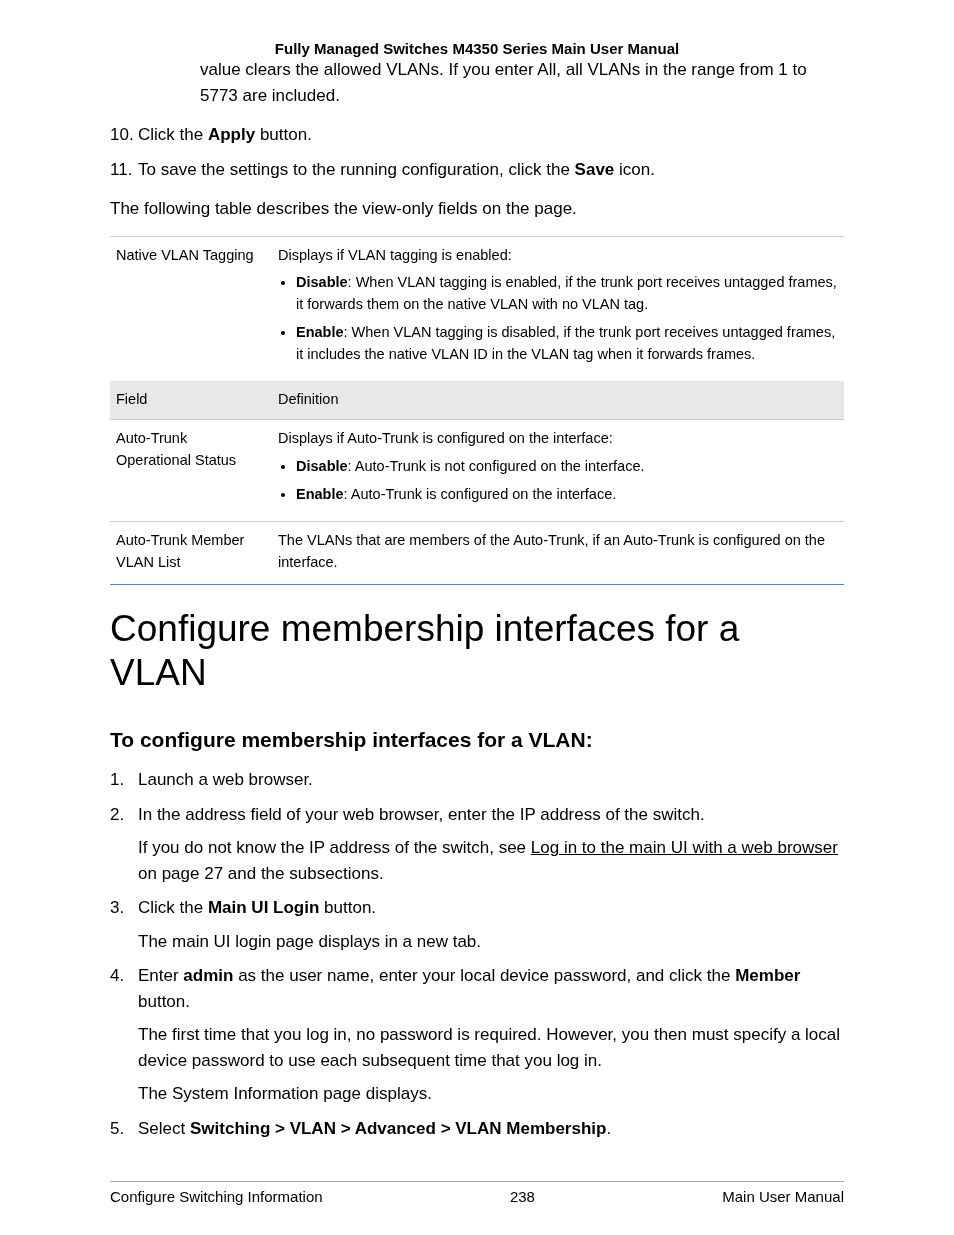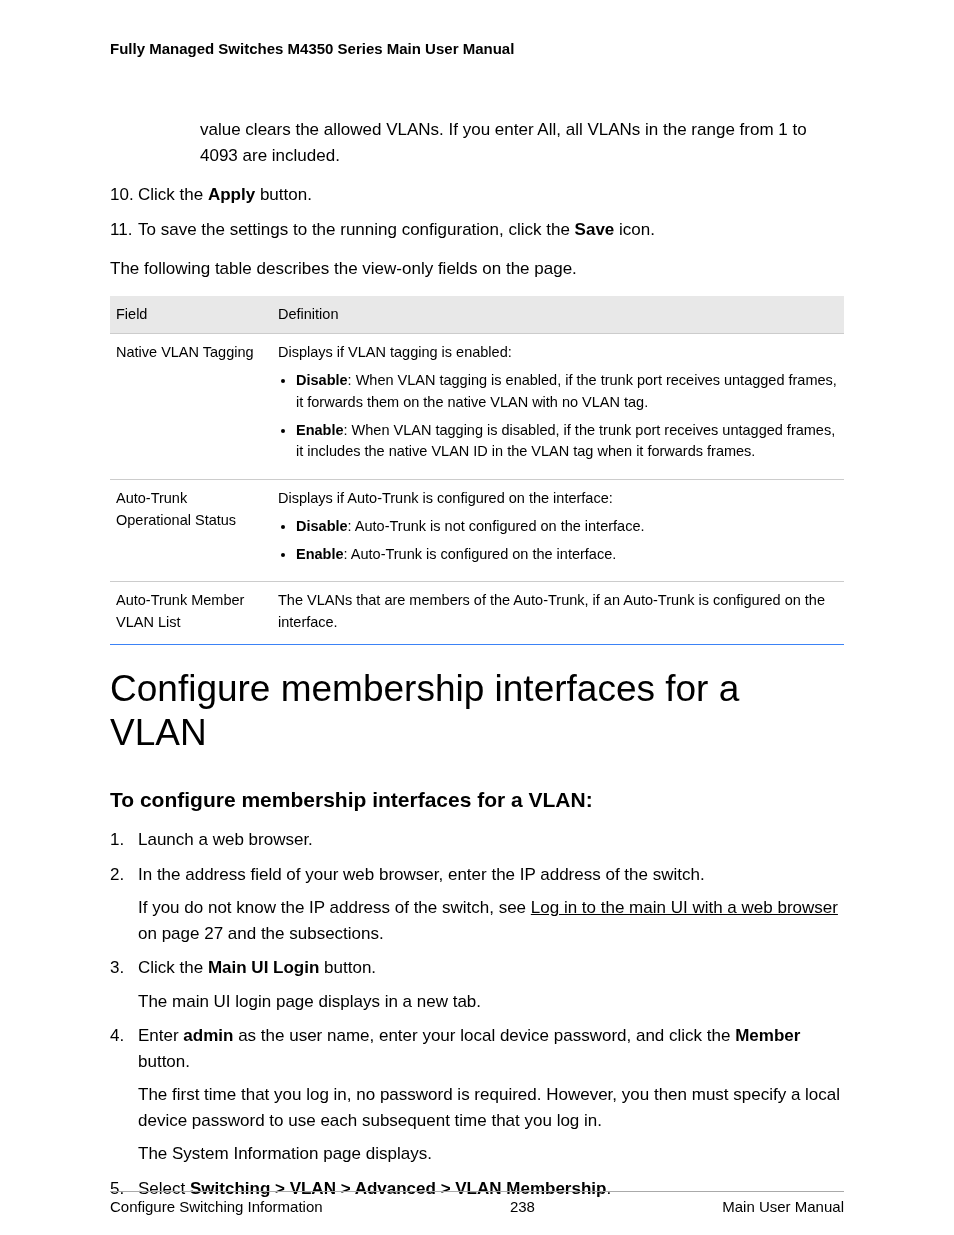--- a/index.html
+++ b/index.html
@@ -11,24 +11,23 @@
   }
   .page {
     width: 954px;
     min-height: 1235px;
     margin: 0 auto;
     padding: 40px 110px 30px 110px;
     box-sizing: border-box;
     position: relative;
   }
   .doc-title {
-    text-align: left;
+    text-align: center;
     font-weight: bold;
     font-size: 15px;
-    margin-bottom: 60px;
   }
   .content {
     font-size: 17px;
     line-height: 1.5;
   }
   .hang-para {
     padding-left: 90px;
     margin: 0 0 14px 0;
   }
   ol.steps {
@@ -114,21 +113,21 @@
   }
 </style>
 </head>
 <body>
 
 <div class="page">
   <div class="doc-title">Fully Managed Switches M4350 Series Main User Manual</div>
 
   <div class="content">
 
-    <p class="hang-para">value clears the allowed VLANs. If you enter All, all VLANs in the range from 1 to 4093 are included.</p>
+    <p class="hang-para">value clears the allowed VLANs. If you enter All, all VLANs in the range from 1 to 5773 are included.</p>
 
     <ol class="steps">
       <li>
         <div class="step-row">
           <span class="step-num">10.</span>
           <span class="step-body">
             <span>Click the </span><span class="b">Apply</span><span> button.</span>
           </span>
         </div>
       </li>
@@ -140,32 +139,32 @@
           </span>
         </div>
       </li>
     </ol>
 
     <p class="para">The following table describes the view-only fields on the page.</p>
 
     <table class="desc">
       <tbody>
           <tr>
-        <th>Field</th>
-        <th>Definition</th>
-      </tr>
-      <tr>
         <td class="first-col">Native VLAN Tagging</td>
         <td>
           <span>Displays if VLAN tagging is enabled:</span>
           <ul>
             <li><span class="b">Disable</span><span>: When VLAN tagging is enabled, if the trunk port receives untagged frames, it forwards them on the native VLAN with no VLAN tag.</span></li>
             <li><span class="b">Enable</span><span>: When VLAN tagging is disabled, if the trunk port receives untagged frames, it includes the native VLAN ID in the VLAN tag when it forwards frames.</span></li>
           </ul>
         </td>
+      </tr>
+      <tr>
+        <th>Field</th>
+        <th>Definition</th>
       </tr>
       <tr>
         <td class="first-col">Auto-Trunk Operational Status</td>
         <td>
           <span>Displays if Auto-Trunk is configured on the interface:</span>
           <ul>
             <li><span class="b">Disable</span><span>: Auto-Trunk is not configured on the interface.</span></li>
             <li><span class="b">Enable</span><span>: Auto-Trunk is configured on the interface.</span></li>
           </ul>
         </td>

